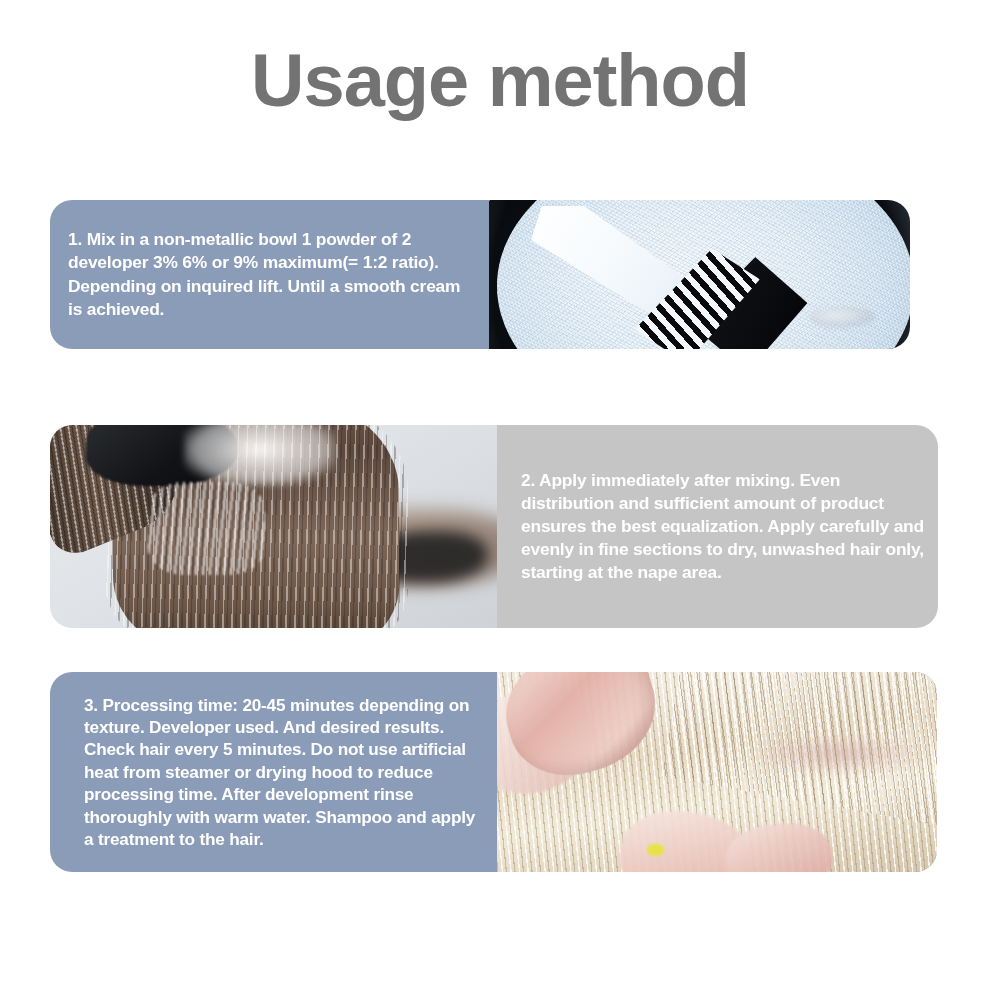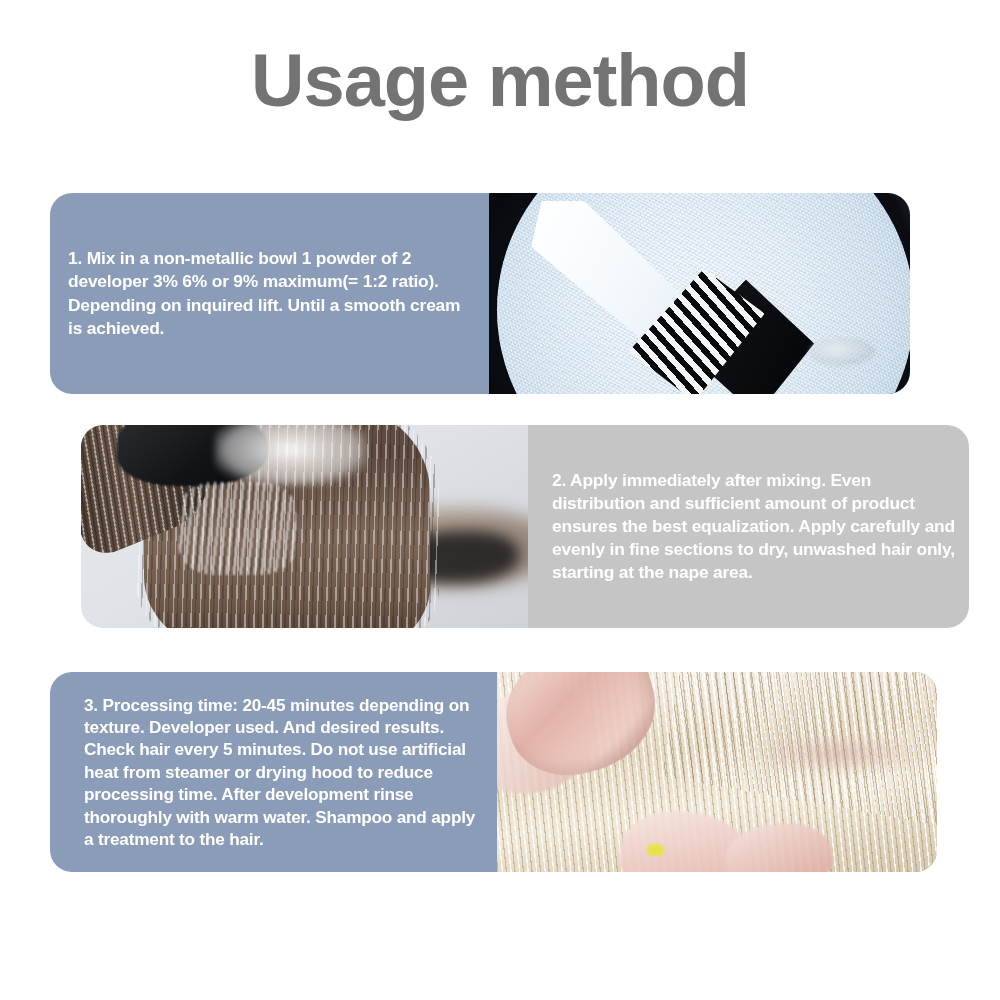--- a/index.html
+++ b/index.html
@@ -39,22 +39,22 @@
   }
 
   
   .panel {
     position: absolute;
     display: flex;
     border-radius: 22px;
     overflow: hidden;
   }
 
-  #panel-1 { left: 50px; top: 193px; width: 860px; height: 201px; }
-  #panel-2 { left: 50px; top: 425px; width: 888px; height: 203px; margin-left: 31px; }
+  #panel-1 { left: 50px; top: 200px; width: 860px; height: 149px; }
+  #panel-2 { left: 50px; top: 425px; width: 888px; height: 203px; }
   #panel-3 { left: 50px; top: 672px; width: 887px; height: 200px; }
 
   .text-block {
     box-sizing: border-box;
     display: flex;
     align-items: center;
     flex: 0 0 auto;
     position: relative;
   }
   .text-block p {

